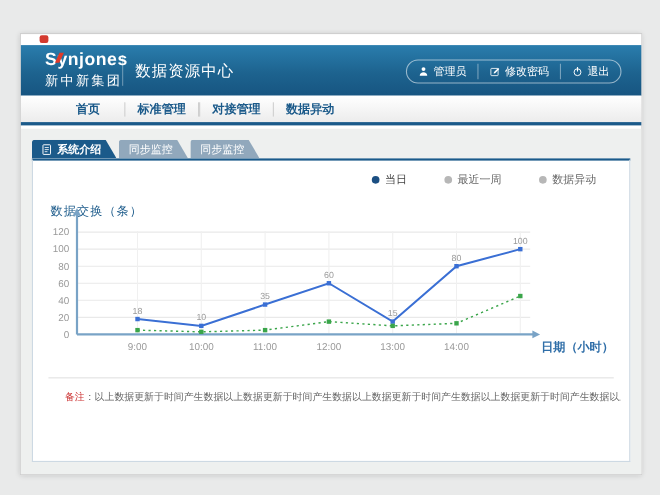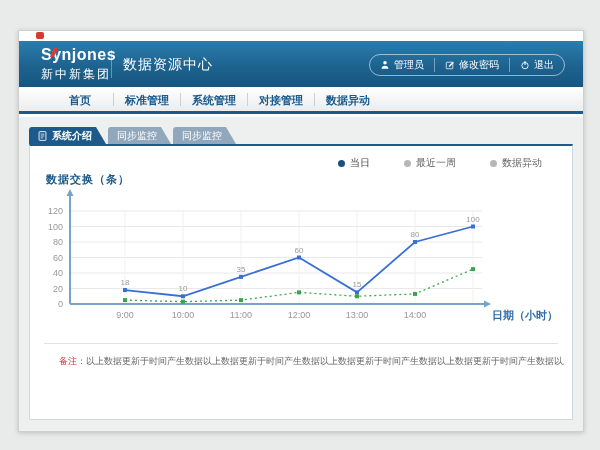--- a/index.html
+++ b/index.html
@@ -28,21 +28,21 @@
   .tab{height:17px;display:flex;align-items:center;gap:4px;padding:0 14px 0 9px;font-size:10px;color:#fff;margin-right:2px;cursor:pointer;clip-path:polygon(0 0,calc(100% - 10px) 0,100% 100%,0 100%);border-top-left-radius:3px;white-space:nowrap;}
   .tab.active{background:#1b5a8a;font-weight:bold;}
   .tab.inactive{background:#91a8bc;}
   .panel{position:absolute;left:10px;top:27px;width:542px;height:273px;background:#fff;border:1px solid #cdd9e3;border-top:2px solid #1b5a8a;}
   
   .radios{position:absolute;right:30px;top:10px;display:flex;gap:34px;align-items:center;}
   .radio{display:flex;align-items:center;gap:5px;font-size:10px;color:#666;cursor:pointer;}
   .radio-dot{width:7px;height:7px;border-radius:50%;background:#b7b7b7;}
   .radio.selected .radio-dot{background:#1b4f82;}
   .radio.selected{color:#444;}
-  .chart-title{position:absolute;left:16px;top:26px;font-size:11px;font-weight:bold;color:#1b5a8a;letter-spacing:1px;}
+  .chart-title{position:absolute;left:16px;top:38px;font-size:11px;font-weight:normal;color:#1b5a8a;letter-spacing:1px;}
   .chart-wrap{position:absolute;left:0;top:40px;width:542px;height:152px;}
   .xaxis-title{position:absolute;right:14px;top:162px;font-size:11px;font-weight:bold;color:#2f6ea8;}
   .legend{position:absolute;right:14px;top:88px;}
   .legend-row{display:flex;align-items:center;gap:7px;margin-bottom:9px;}
   .legend-swatch{width:22px;height:0;}
   .legend-label{font-size:10px;color:#666;}
   .divider-line{position:absolute;left:14px;right:14px;top:197px;border-top:1px solid #e2e2e2;}
   .footer-note{position:absolute;left:29px;right:8px;top:209px;font-size:9px;color:#666;white-space:nowrap;overflow:hidden;}
   .note-label{color:#cc3333;}
   svg text{font-family:"Liberation Sans","DejaVu Sans",sans-serif;}
@@ -90,21 +90,20 @@
         <span>退出</span>
       </div>
     </div>
   </div>
 
   <div class="nav">
     <div class="nav-item">首页</div>
     <div class="nav-sep"></div>
     <div class="nav-item">标准管理</div>
     <div class="nav-sep"></div>
-    <div class="nav-item">系统管理</div>
     <div class="nav-sep"></div>
     <div class="nav-item">对接管理</div>
     <div class="nav-sep"></div>
     <div class="nav-item">数据异动</div>
   </div>
 
   <div class="content">
     <div class="tabs">
       <div class="tab active">
         <span class="pill-icon">

